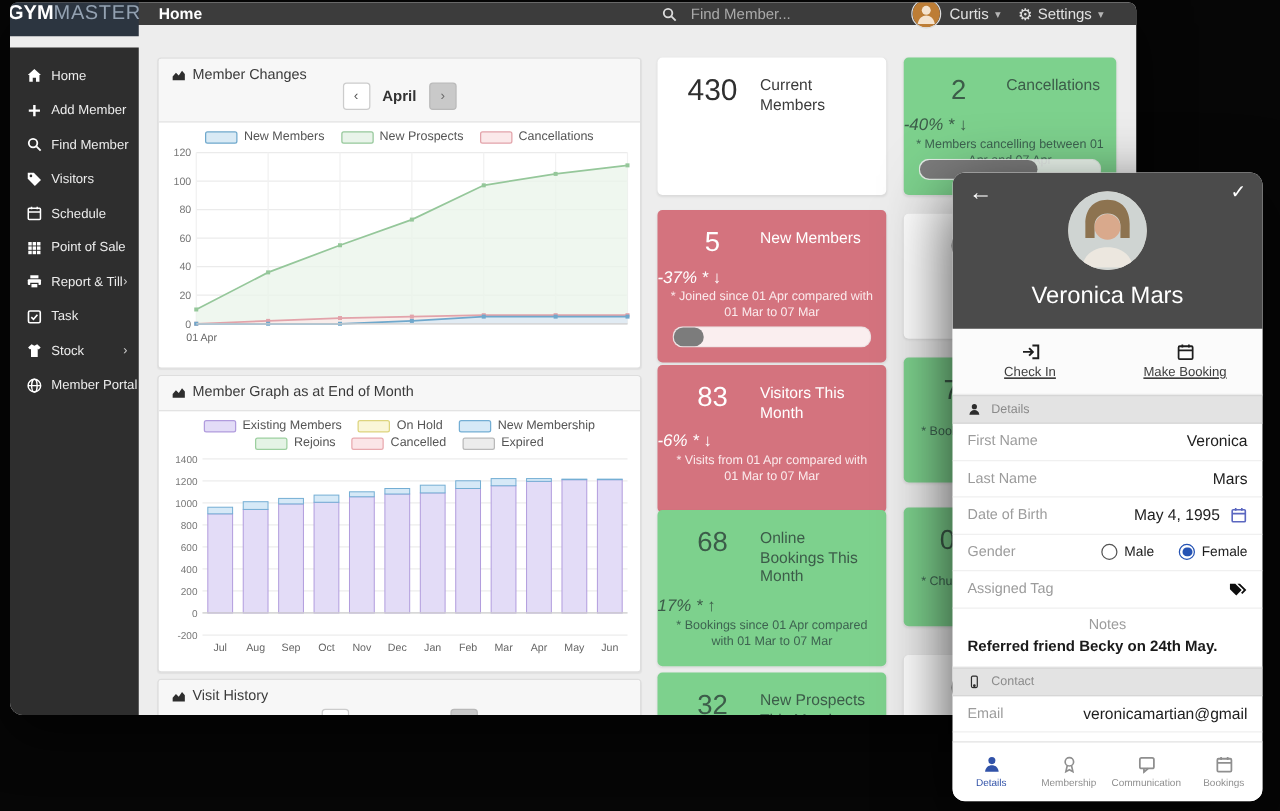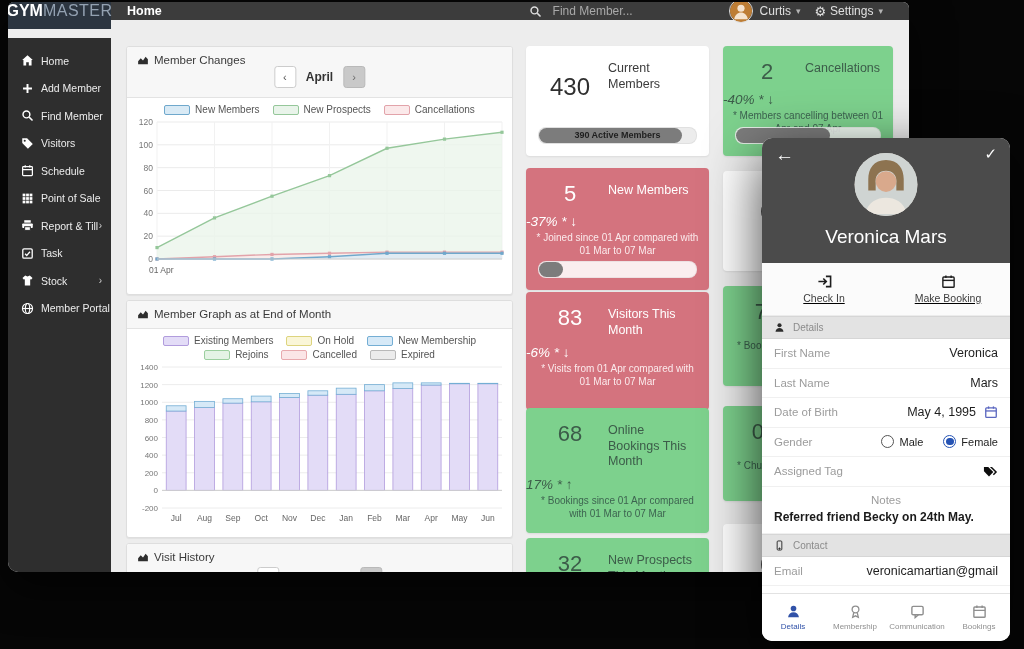--- a/index.html
+++ b/index.html
@@ -64,21 +64,21 @@
   
   .stats-col{position:absolute;top:0;height:100%;}
   #stats-col1{left:415px;width:183px;}
   #stats-col2{left:612px;width:170px;}
   .stat-card{position:absolute;left:0;right:0;border-radius:4px;overflow:hidden;box-shadow:0 1px 2px rgba(0,0,0,.08);}
   .stat-card.white{background:#fff;color:#3b3b3b;}
   .stat-card.green{background:#7dd18d;color:#3c5c49;}
   .stat-card.red{background:#d4737e;color:#fff;}
   .sc-top{display:flex;padding:13px 12px 0 16px;gap:10px;}
   .sc-num{font-size:22px;width:56px;flex:none;text-align:center;}
-  .white .sc-num{font-size:24px;color:#2f2f2f;margin-top:14px;}
+  .white .sc-num{font-size:24px;color:#2f2f2f;}
   .sc-title{font-size:12.5px;line-height:1.25;padding-top:2px;}
   .sc-delta{text-align:left;font-size:13.5px;margin-top:7px;font-style:italic;}
   .sc-note{text-align:center;font-size:10px;margin-top:2px;padding:0 9px;line-height:1.3;}
   .red .sc-note{color:#fbeaec;}
   .green .sc-note{color:#3d6350;}
   .sc-note.left{text-align:left;padding-left:14px;margin-top:14px;}
   .sc-progress{position:absolute;left:12px;right:12px;bottom:12px;height:15px;background:rgba(255,255,255,.88);
                border-radius:8px;border:1px solid rgba(0,0,0,.05);}
   .white .sc-progress{background:#ececec;}
   .sc-fill{height:100%;background:#7c7c7c;border-radius:8px;}
@@ -458,24 +458,20 @@
         </div>
       </div>
     </div>
 
     <div class="stats-col" id="stats-col1">
         <div class="stat-card white" style="top: 8px; height: 110px;">
           <div class="sc-top">
             <div class="sc-num">430</div>
             <div class="sc-title">Current Members</div>
           </div>
-          <div class="sc-progress">
-            <div class="sc-fill" style="width: 91%;"></div>
-            <div class="sc-plabel">390  Active Members</div>
-          </div>
         </div>
         <div class="stat-card red" style="top: 130px; height: 122px;">
           <div class="sc-top">
             <div class="sc-num">5</div>
             <div class="sc-title">New Members</div>
           </div>
           <div class="sc-delta">-37% * ↓</div>
           <div class="sc-note">* Joined since 01 Apr compared with 01 Mar to 07 Mar</div>
           <div class="sc-progress">
             <div class="sc-fill" style="width: 15%;"></div>

